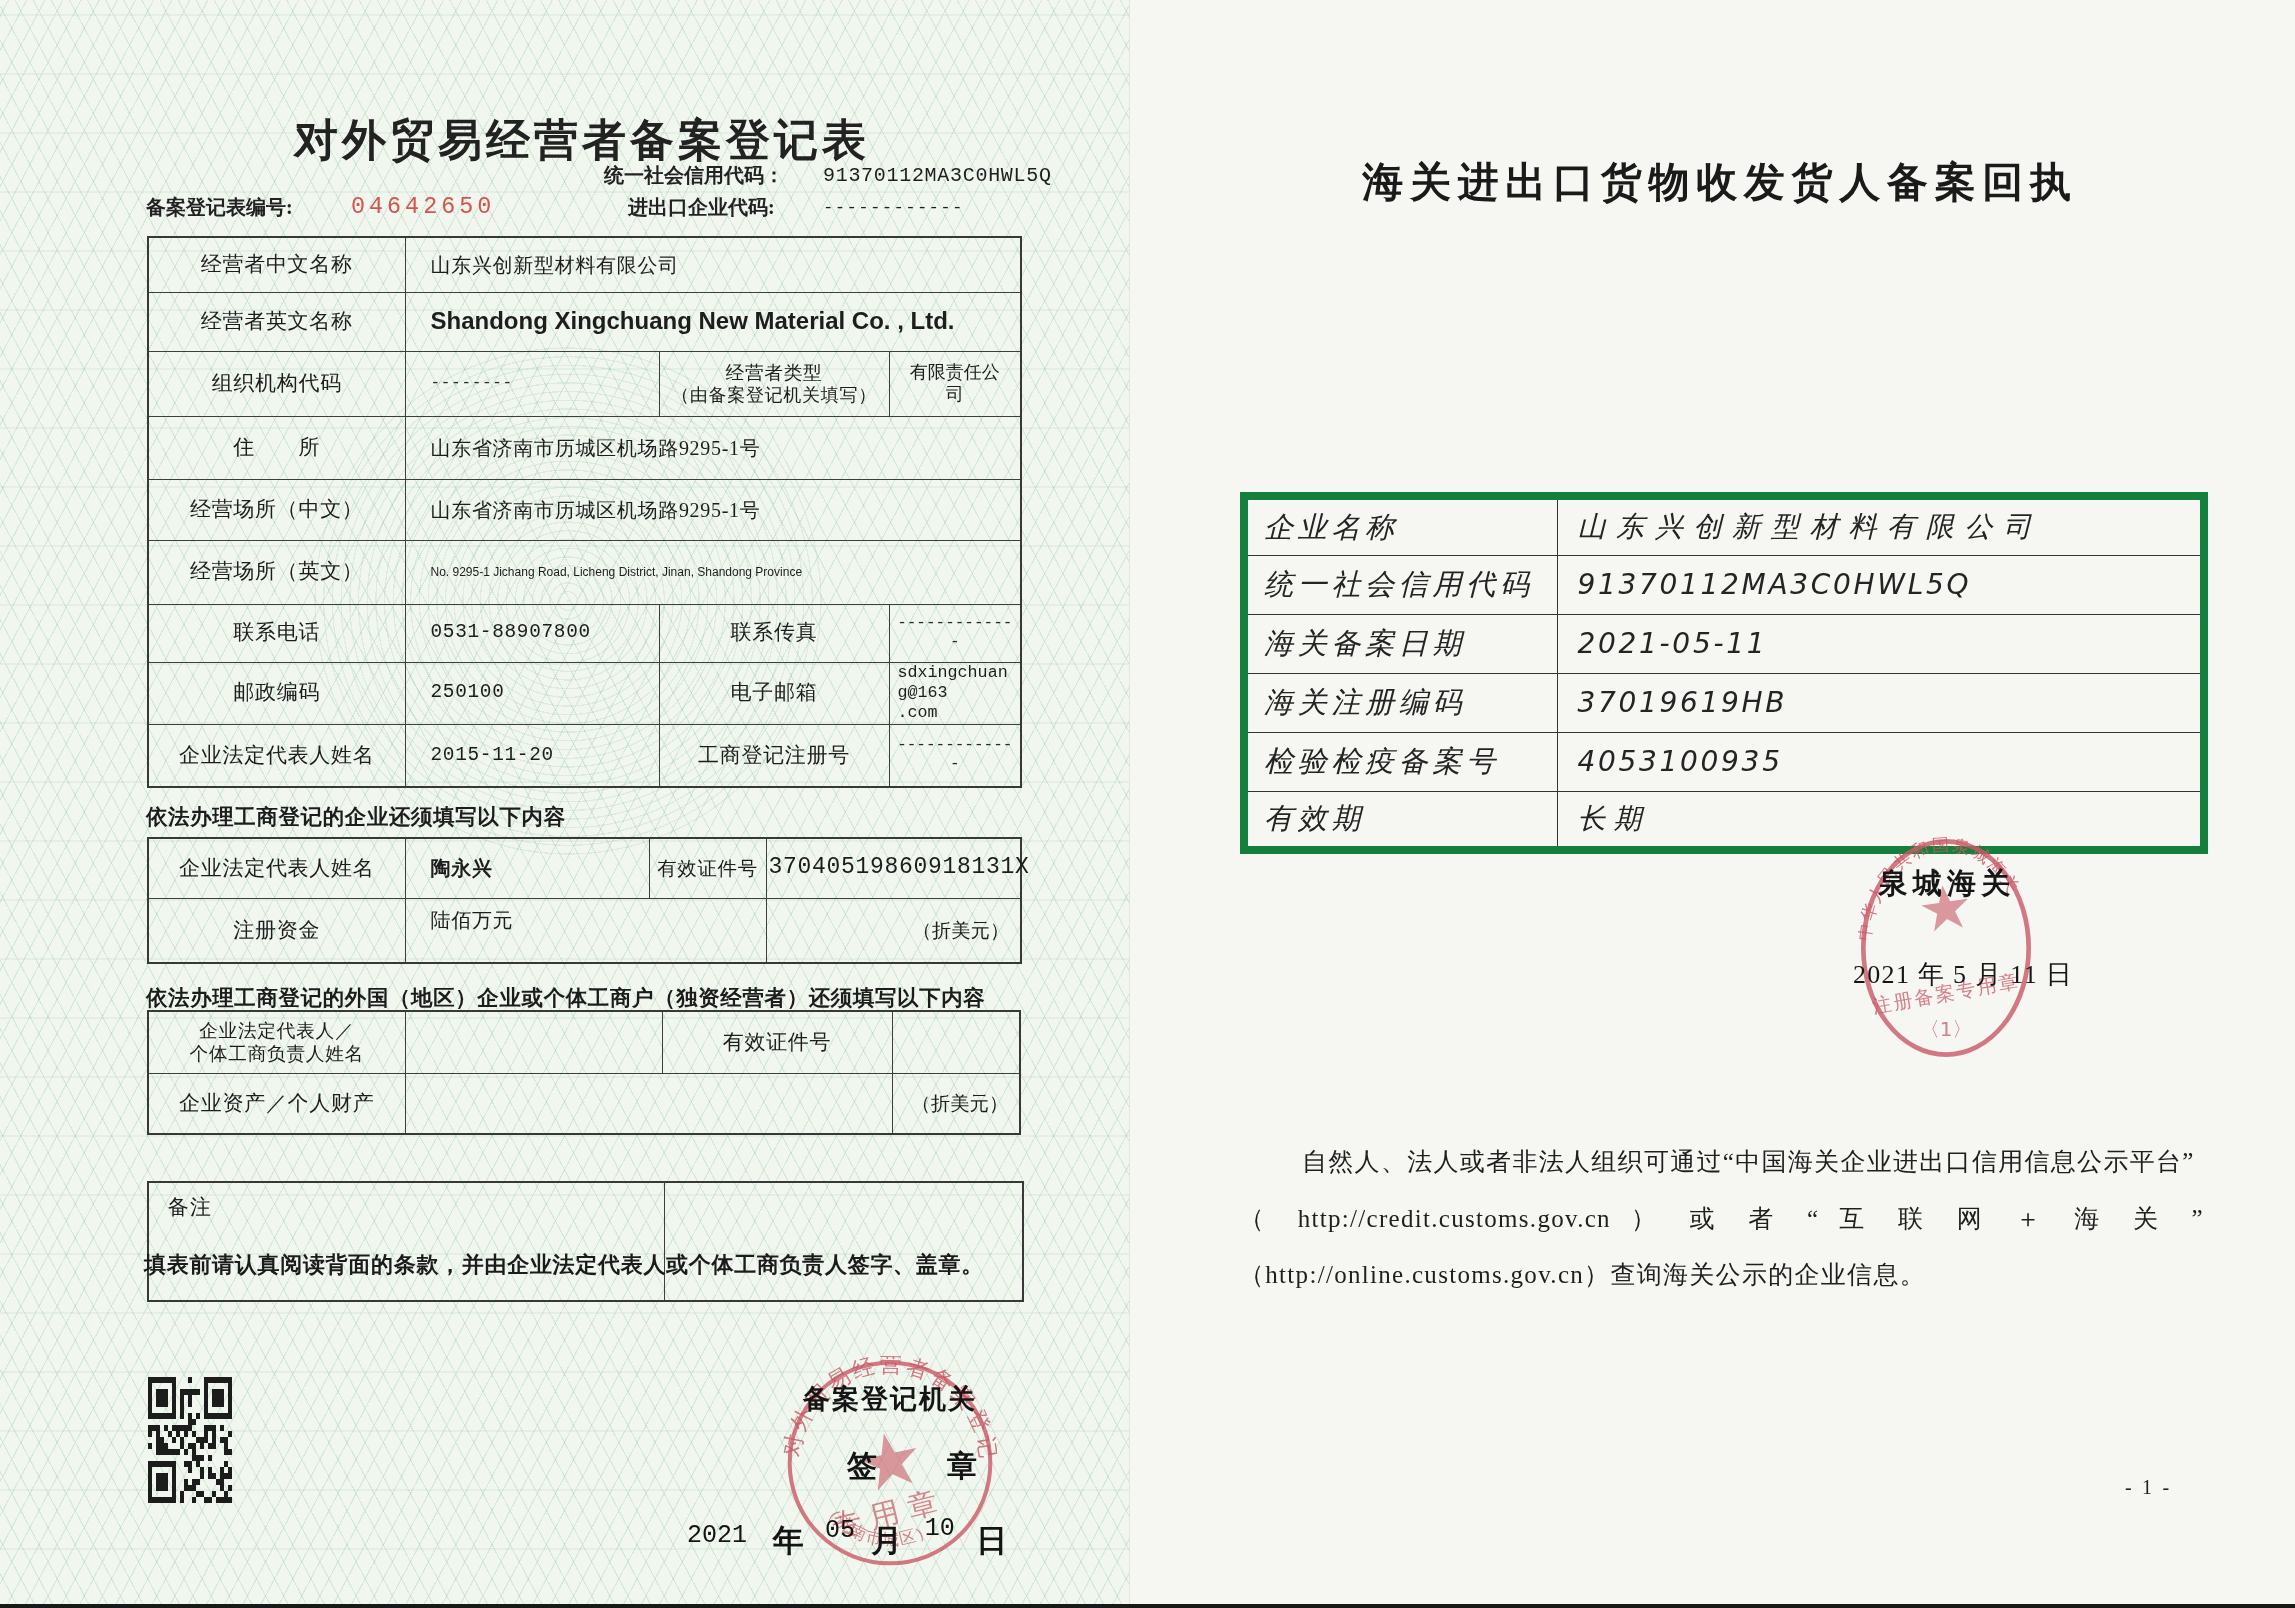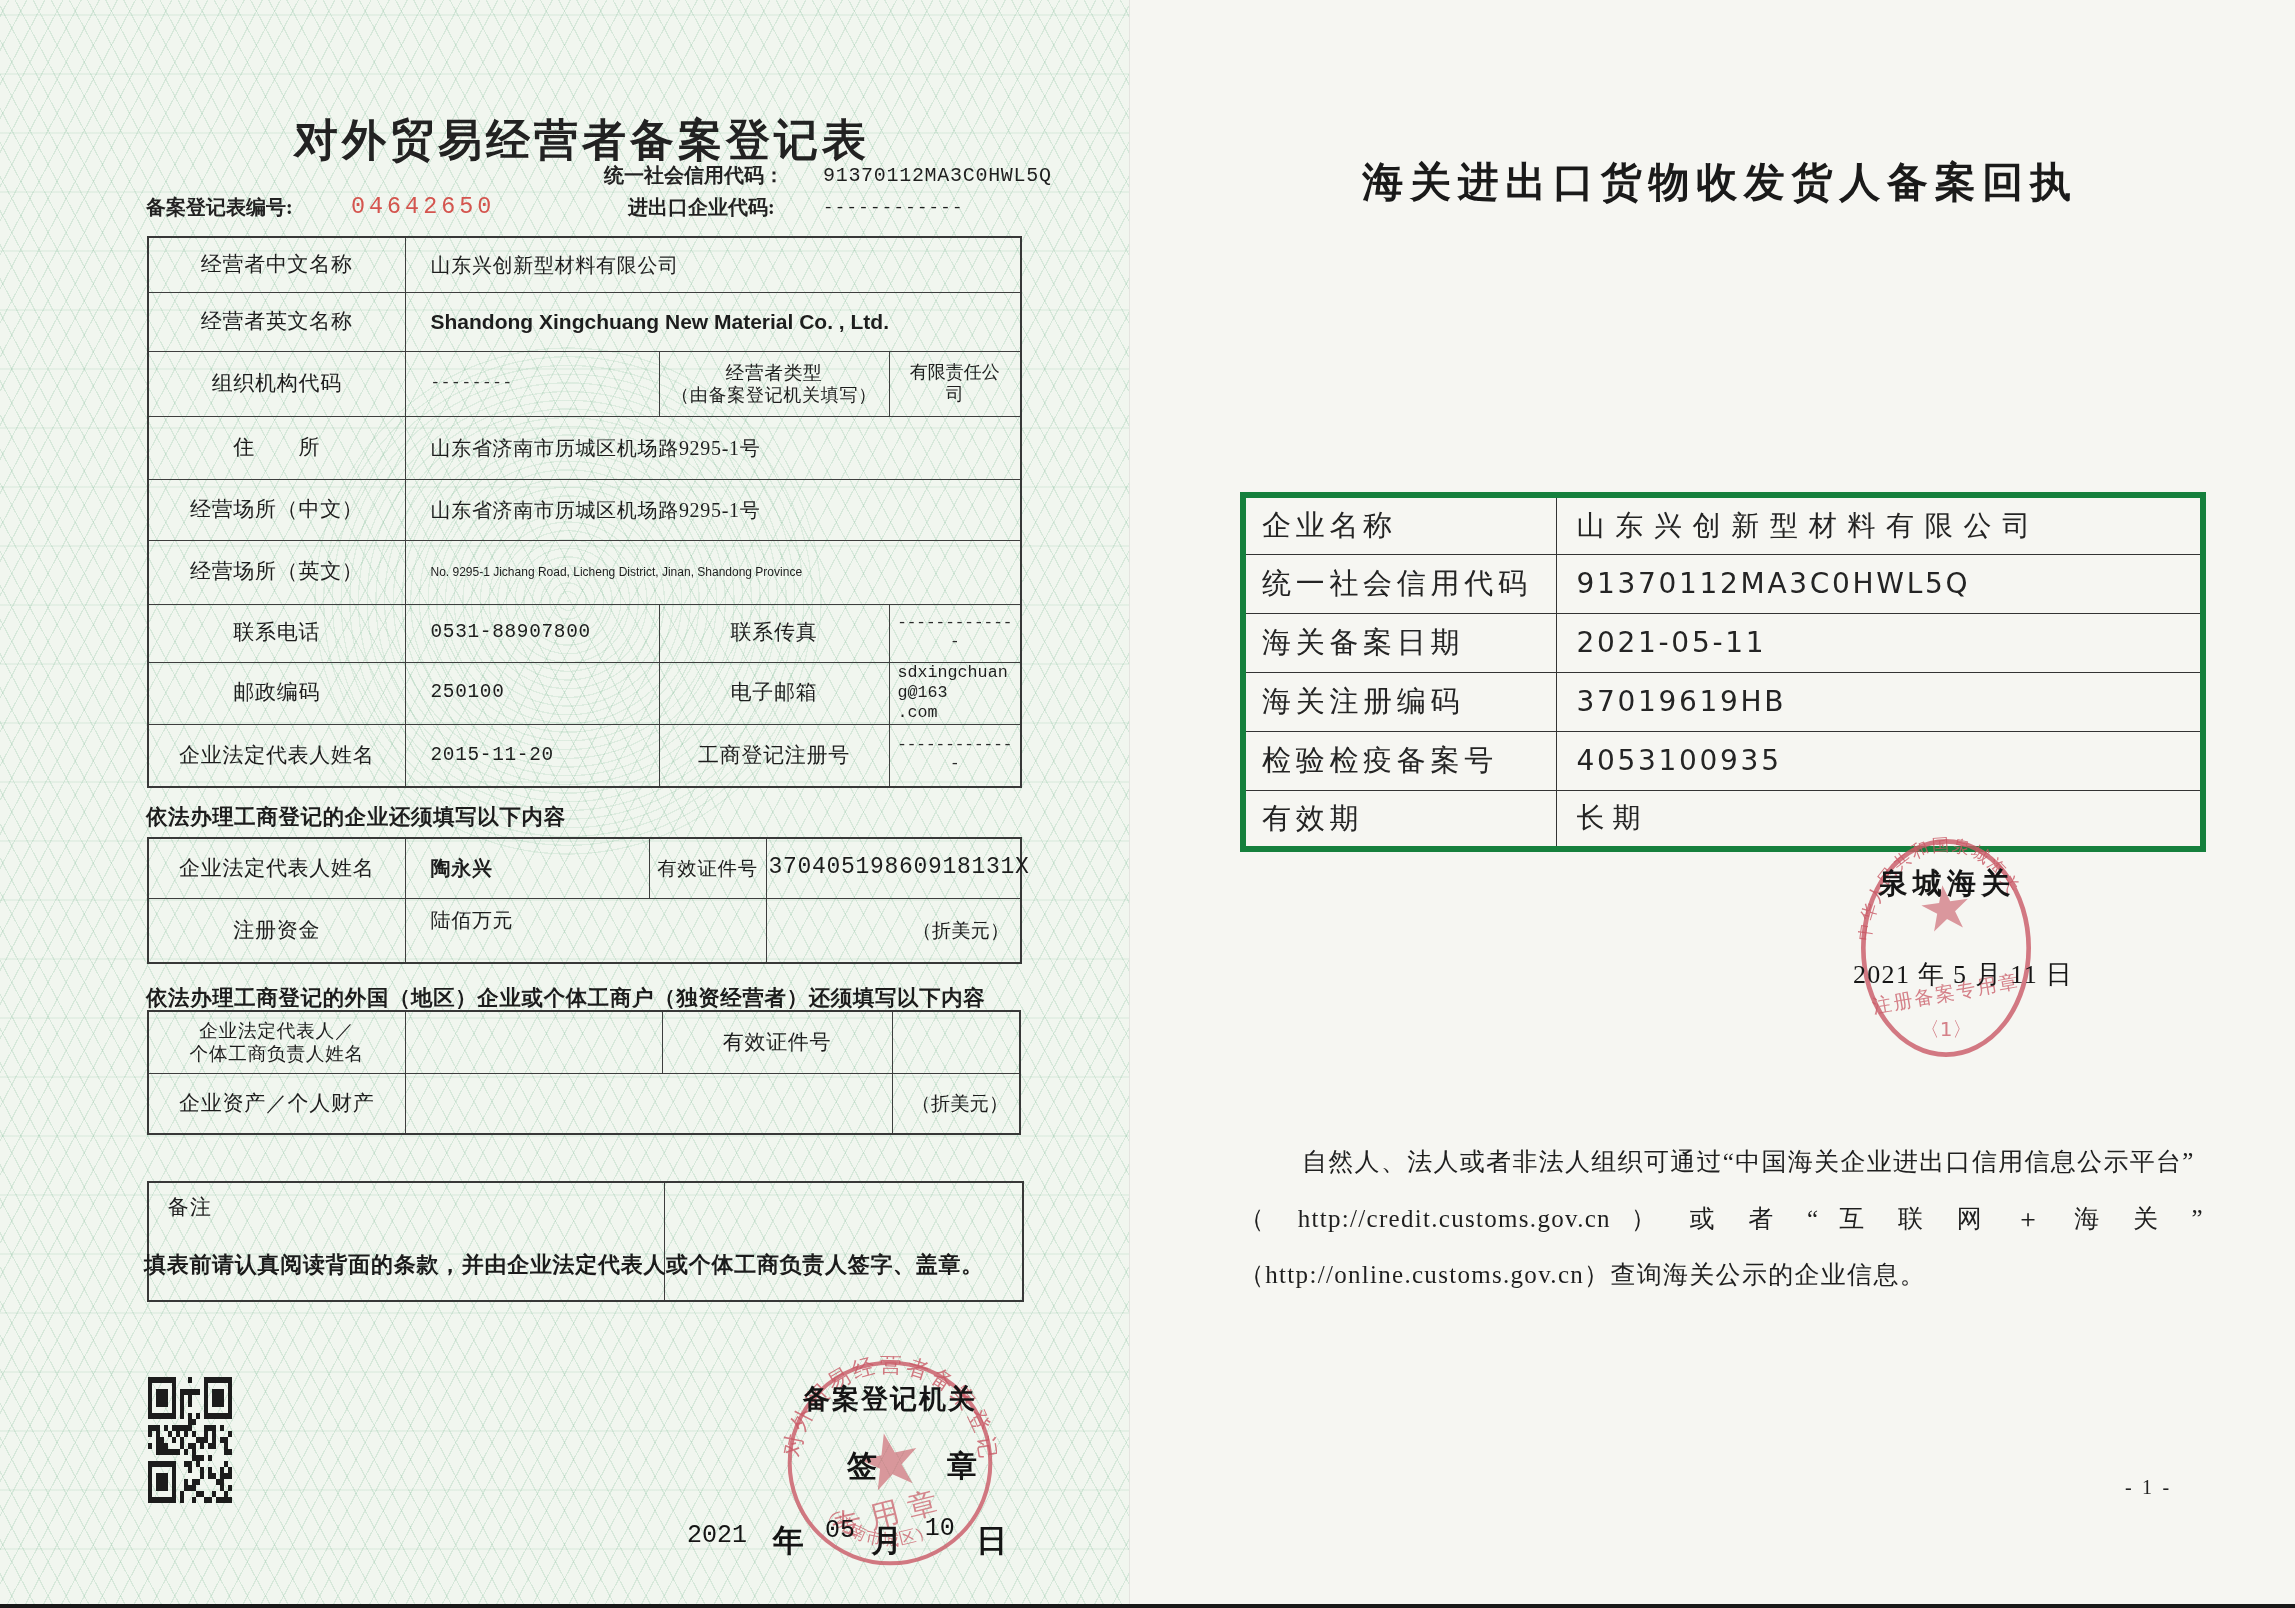--- a/index.html
+++ b/index.html
@@ -38,21 +38,21 @@
   table.t .num{font-family:"Liberation Mono","DejaVu Sans Mono",monospace;font-size:19.4px;letter-spacing:0.7px;}
   table.t .dash{font-family:"Liberation Mono","DejaVu Sans Mono",monospace;font-size:16px;color:#2a2a2a;}
   table.t .center{text-align:center;}
   table.t .small2{font-size:18.7px;line-height:1.25;}
   table.t .email{font-family:"Liberation Mono","DejaVu Sans Mono",monospace;font-size:16.7px;
     line-height:1.2;padding-left:8px;word-break:break-all;}
   table.t .note-cell{text-align:right;padding-right:10.7px;font-size:19.4px;}
   table.t .topleft{vertical-align:top;padding-top:9.4px;}
 
   
-  table.rt{position:absolute;border-collapse:collapse;table-layout:fixed;border:6px solid #15803d;}
+  table.rt{position:absolute;border-collapse:collapse;table-layout:fixed;border:8px solid #15803d;font-style:italic;}
   table.rt td{border:1.7px solid #343434;font-family:"DejaVu Sans","Liberation Sans",sans-serif;
     font-size:28px;color:#242424;vertical-align:middle;}
   table.rt .rlbl{padding-left:16px;font-size:29px;letter-spacing:4.7px;}
   table.rt .rval{padding-left:20px;letter-spacing:2.7px;}
   .sp-wide{letter-spacing:10.7px !important;}
 
   
   .remarks{position:absolute;border:2px solid #383838;}
   .remarks .divider{position:absolute;left:59%;top:0;width:1.3px;height:100%;background:#3e3e3e;}
   .remarks .rlabel{position:absolute;left:18.7px;top:12px;font-size:21px;letter-spacing:1.3px;}
@@ -101,21 +101,21 @@
           <col style="width:230px">
           <col style="width:132px">
         </colgroup>
       <tbody>
           <tr style="height:55px">
         <td class="lbl">经营者中文名称</td>
         <td class="val" colspan="3">山东兴创新型材料有限公司</td>
       </tr>
       <tr style="height:59px">
         <td class="lbl">经营者英文名称</td>
-        <td class="val en" colspan="3" style="font-size:21px;font-weight:600;margin-top:38px;">Shandong Xingchuang New Material Co. , Ltd.</td>
+        <td class="val en" colspan="3" style="font-size:24px;font-weight:600;margin-top:38px;">Shandong Xingchuang New Material Co. , Ltd.</td>
       </tr>
       <tr style="height:65px">
         <td class="lbl">组织机构代码</td>
         <td class="val dash">--------</td>
         <td class="lbl small2">
           <span style="display:block">经营者类型</span>
           <span style="display:block;font-size:18px">（由备案登记机关填写）</span>
         </td>
         <td class="center" style="font-size:18px;padding:0 13px;">有限责任公司</td>
       </tr>

